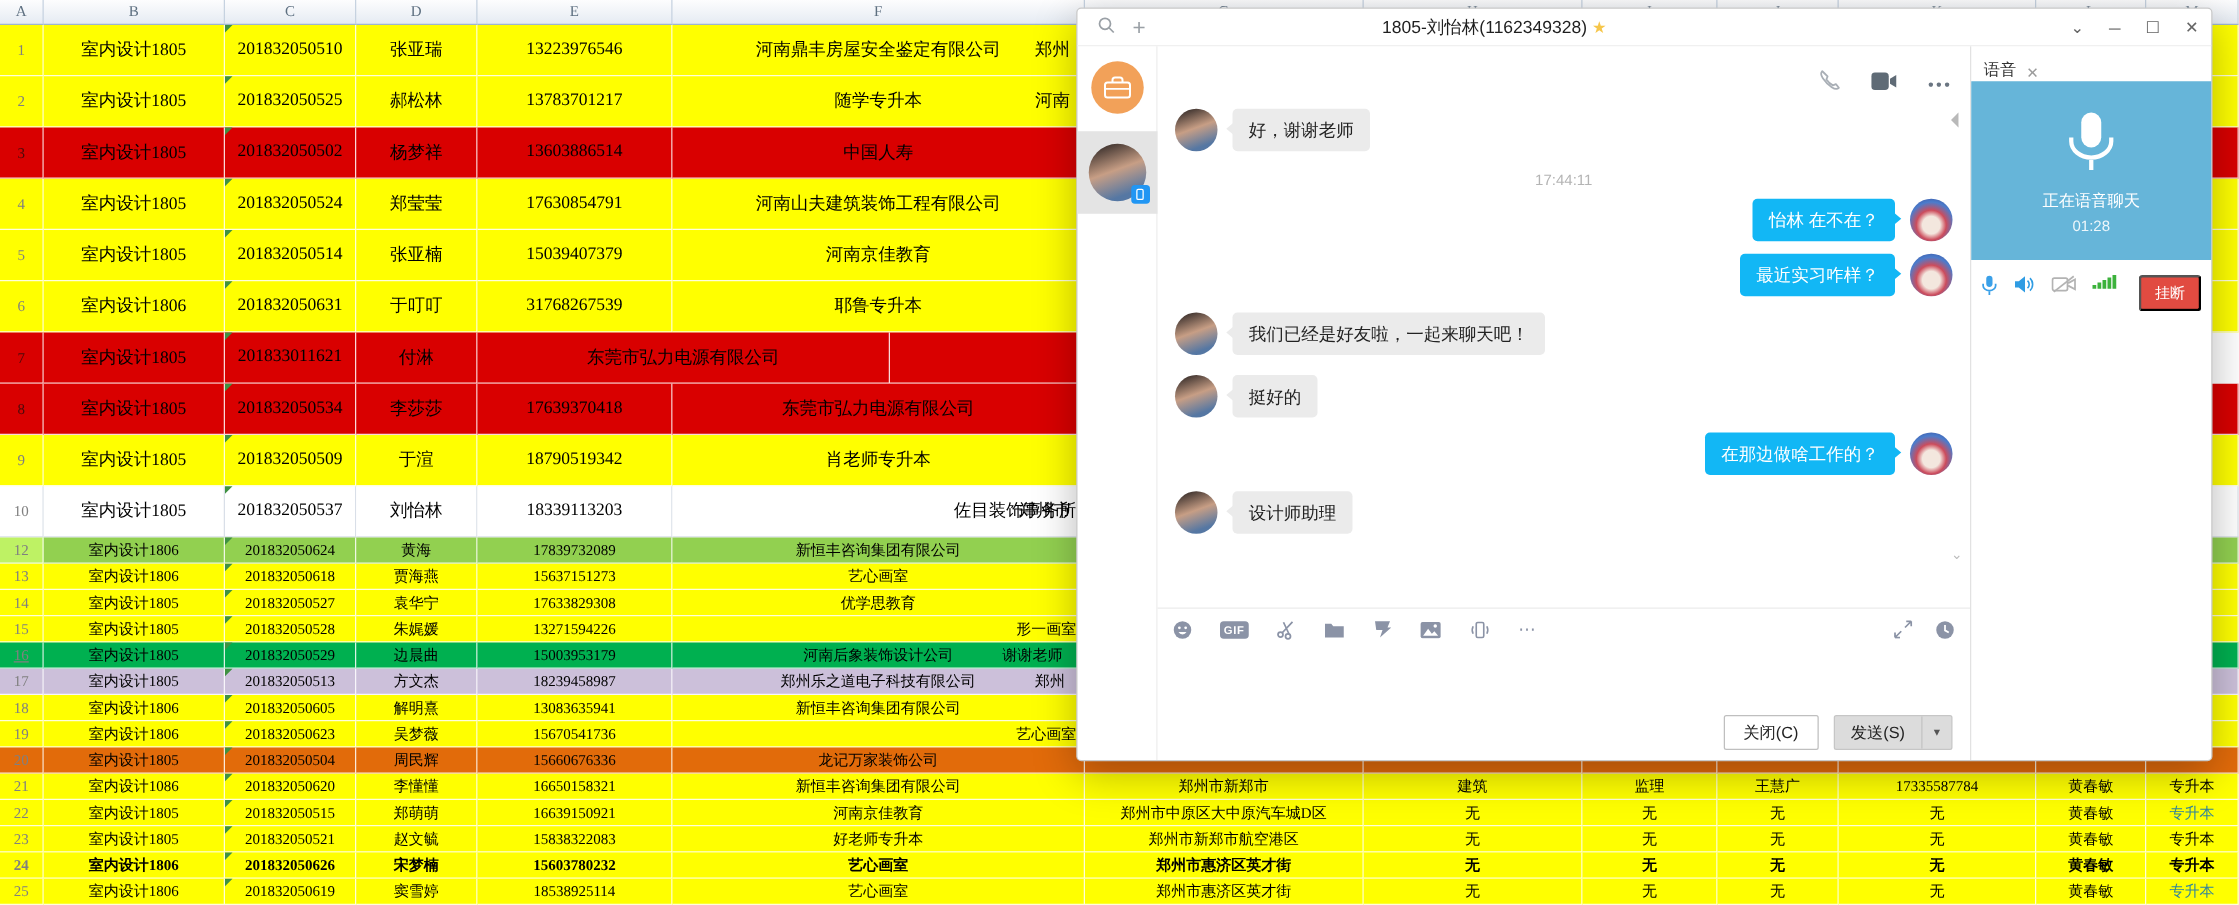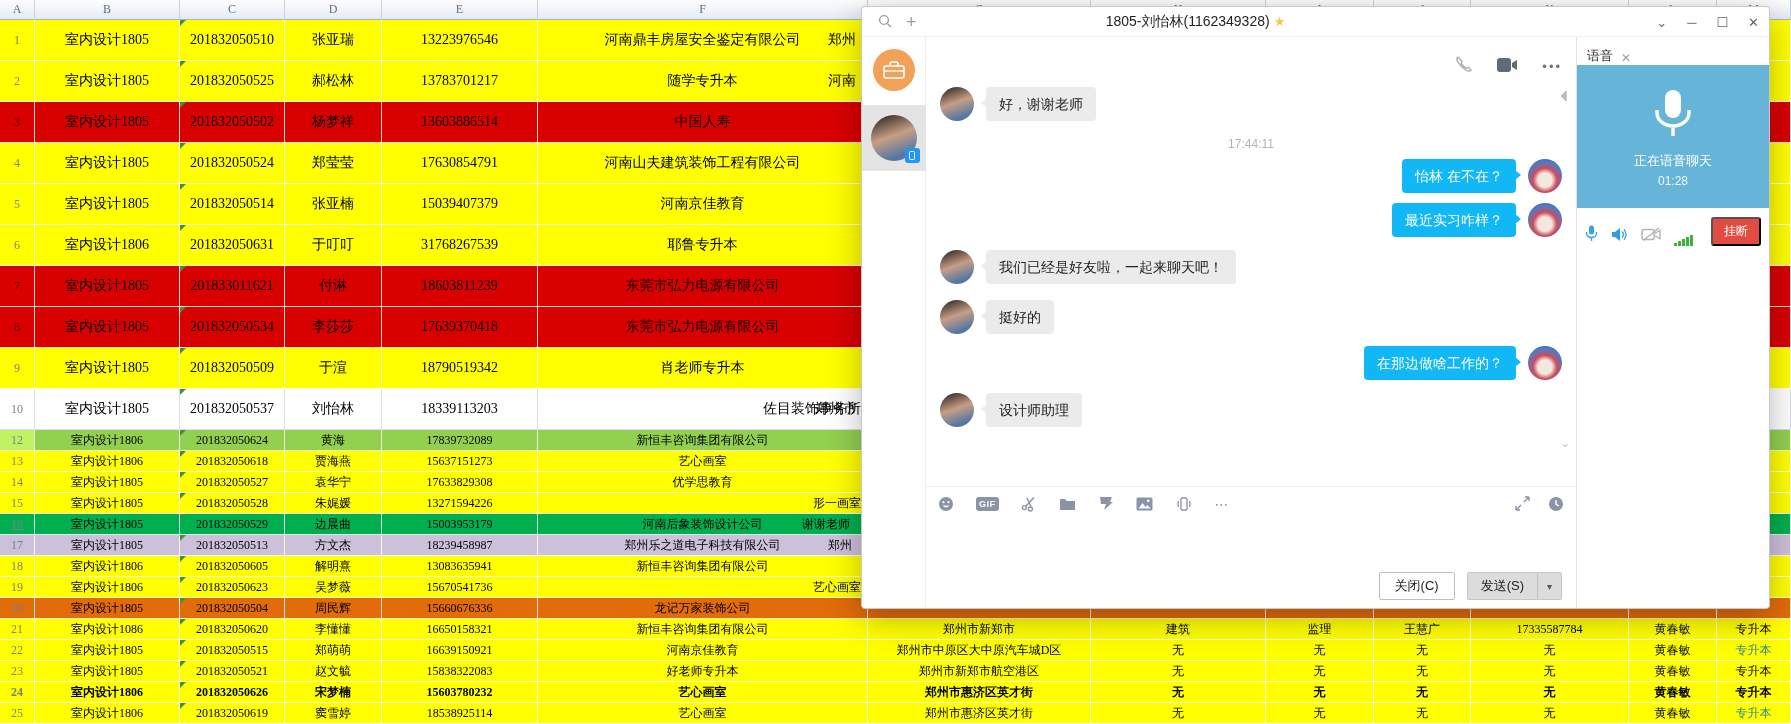--- a/index.html
+++ b/index.html
@@ -105,21 +105,21 @@
 
   
   .voice { width:193px; border-left:1px solid #e2e2e2; display:flex; flex-direction:column; }
   .voice-tab { height:28px; display:flex; align-items:flex-end; gap:8px; padding-left:10px;
              font-size:13px; color:#333; }
   .voice-tab .x { color:#9b9b9b; font-size:12px; }
   .voice-card { height:143px; background:#66b5d9; display:flex; flex-direction:column;
              align-items:center; justify-content:center; gap:4px; }
   .voice-status { color:#fff; font-size:13px; margin-top:6px; }
   .voice-timer { color:#eef7fb; font-size:12px; }
-  .voice-ctrls { height:38px; display:flex; align-items:flex-end; gap:13px; padding:0 8px; }
+  .voice-ctrls { height:38px; display:flex; align-items:flex-start; gap:13px; padding:12px 8px; }
   .sigbars { display:flex; align-items:flex-end; gap:1.5px; }
   .sigbars i { width:2.5px; background:#3cb23c; display:block; }
   .btn-hangup { margin-left:auto; background:#e14b41; color:#fff; font-size:12px;
              border-radius:3px; padding:4px 11px; }
 </style>
 </head>
 <body>
 
 <div class="stage">
 
@@ -232,21 +232,20 @@
           <div class="cell" style="width: 97px; background: rgb(255, 255, 0);"></div>
           <div class="cell" style="width: 158px; background: rgb(255, 255, 0);"></div>
           <div class="cell" style="width: 88px; background: rgb(255, 255, 0);"></div>
           <div class="cell" style="width: 74px; background: rgb(255, 255, 0);"></div>
         </div>
         <div class="srow" style="height: 41px;">
           <div class="cell num" style="width: 35px; background: rgb(217, 0, 0); color: rgb(74, 10, 10);">7</div>
           <div class="cell" style="width: 145px; background: rgb(217, 0, 0);">室内设计1805</div>
           <div class="cell tri" style="width: 105px; background: rgb(217, 0, 0);">201833011621</div>
           <div class="cell" style="width: 97px; background: rgb(217, 0, 0);">付淋</div>
-          <div class="cell" style="width: 156px; background: rgb(217, 0, 0);">18603811239</div>
           <div class="cell" style="width: 330px; background: rgb(217, 0, 0);">东莞市弘力电源有限公司</div>
           <div class="cell" style="width: 223px; background: rgb(217, 0, 0);"></div>
           <div class="cell" style="width: 175px; background: rgb(217, 0, 0);"></div>
           <div class="cell" style="width: 108px; background: rgb(217, 0, 0);"></div>
           <div class="cell" style="width: 97px; background: rgb(217, 0, 0);"></div>
           <div class="cell" style="width: 158px; background: rgb(217, 0, 0);"></div>
           <div class="cell" style="width: 88px; background: rgb(217, 0, 0);"></div>
           <div class="cell" style="width: 74px; background: rgb(217, 0, 0);"></div>
         </div>
         <div class="srow" style="height: 41px;">

